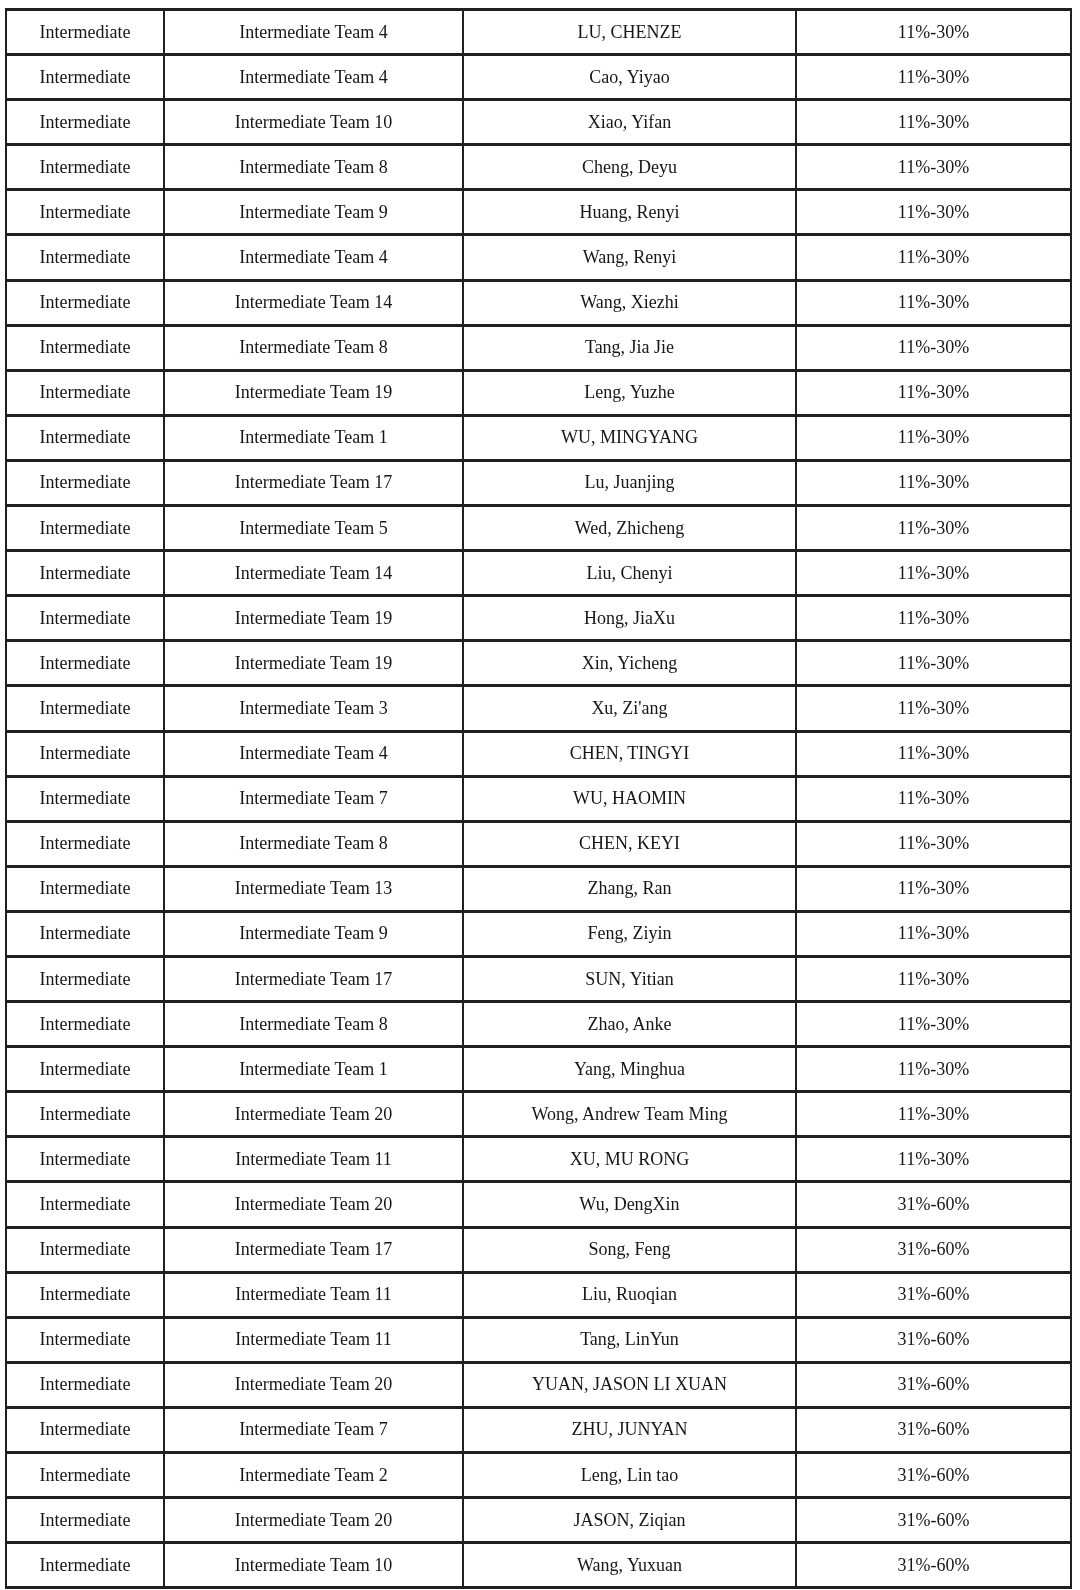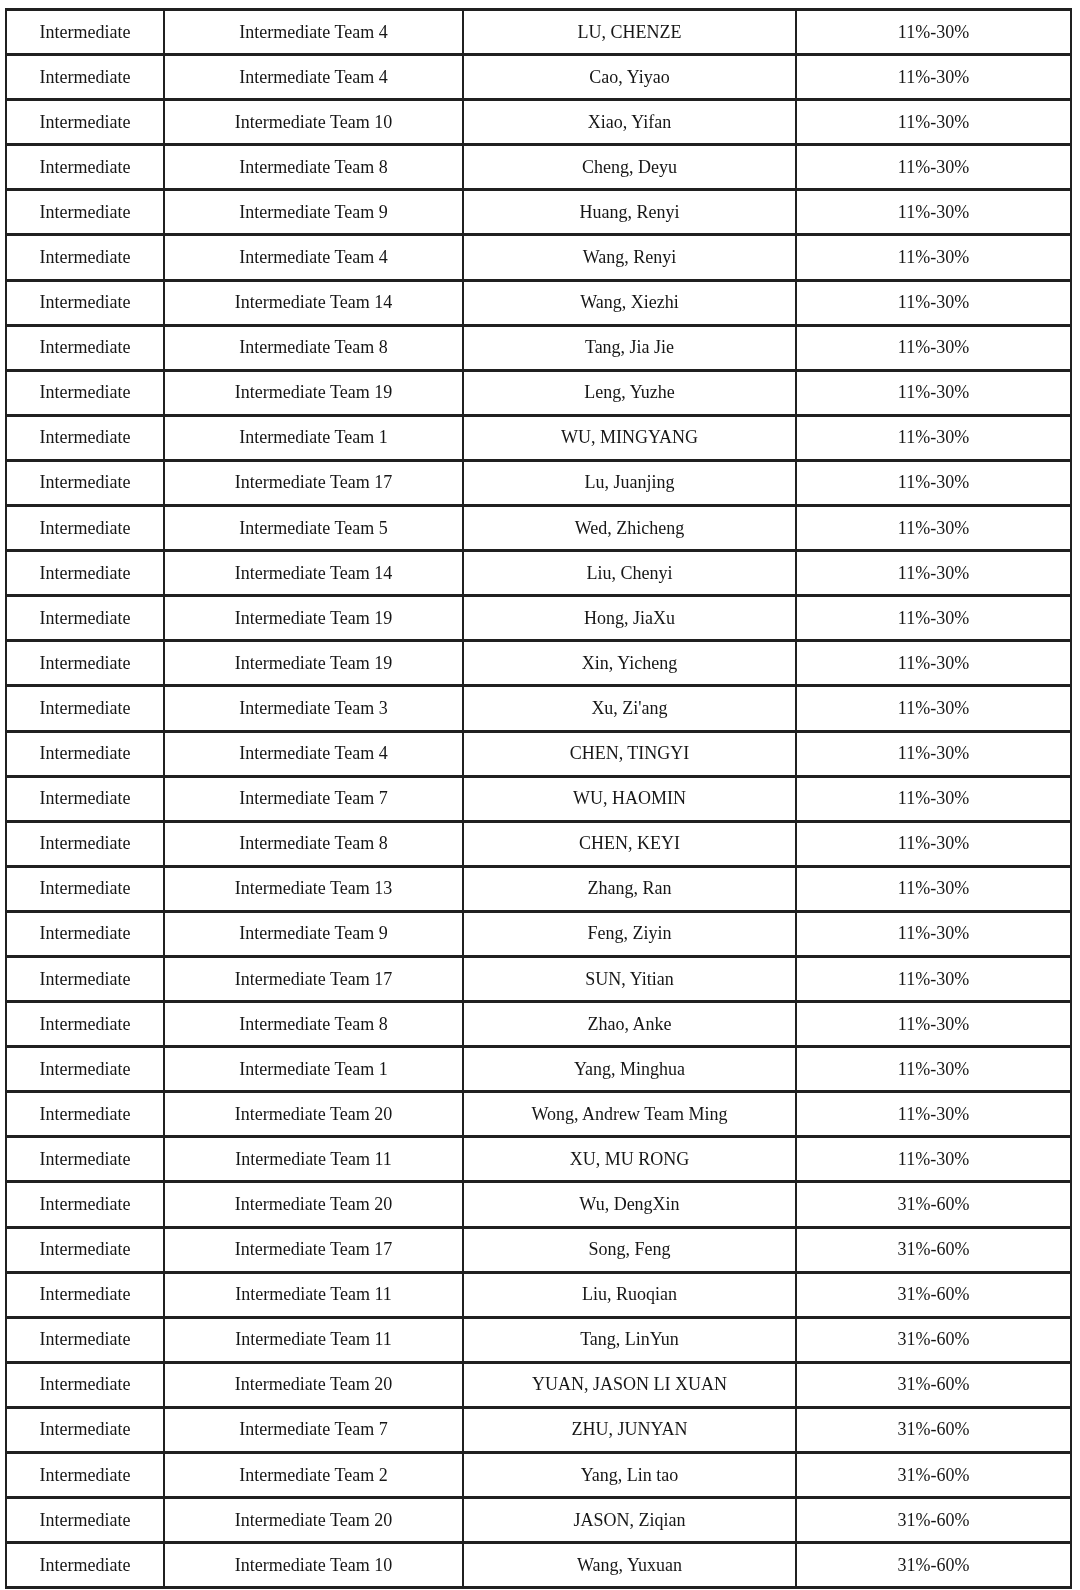--- a/index.html
+++ b/index.html
@@ -242,21 +242,21 @@
         </tr>
         <tr>
           <td>Intermediate</td>
           <td>Intermediate Team 7</td>
           <td>ZHU, JUNYAN</td>
           <td>31%-60%</td>
         </tr>
         <tr>
           <td>Intermediate</td>
           <td>Intermediate Team 2</td>
-          <td>Yang, Lin tao</td>
+          <td>Leng, Lin tao</td>
           <td>31%-60%</td>
         </tr>
         <tr>
           <td>Intermediate</td>
           <td>Intermediate Team 20</td>
           <td>JASON, Ziqian</td>
           <td>31%-60%</td>
         </tr>
         <tr>
           <td>Intermediate</td>

